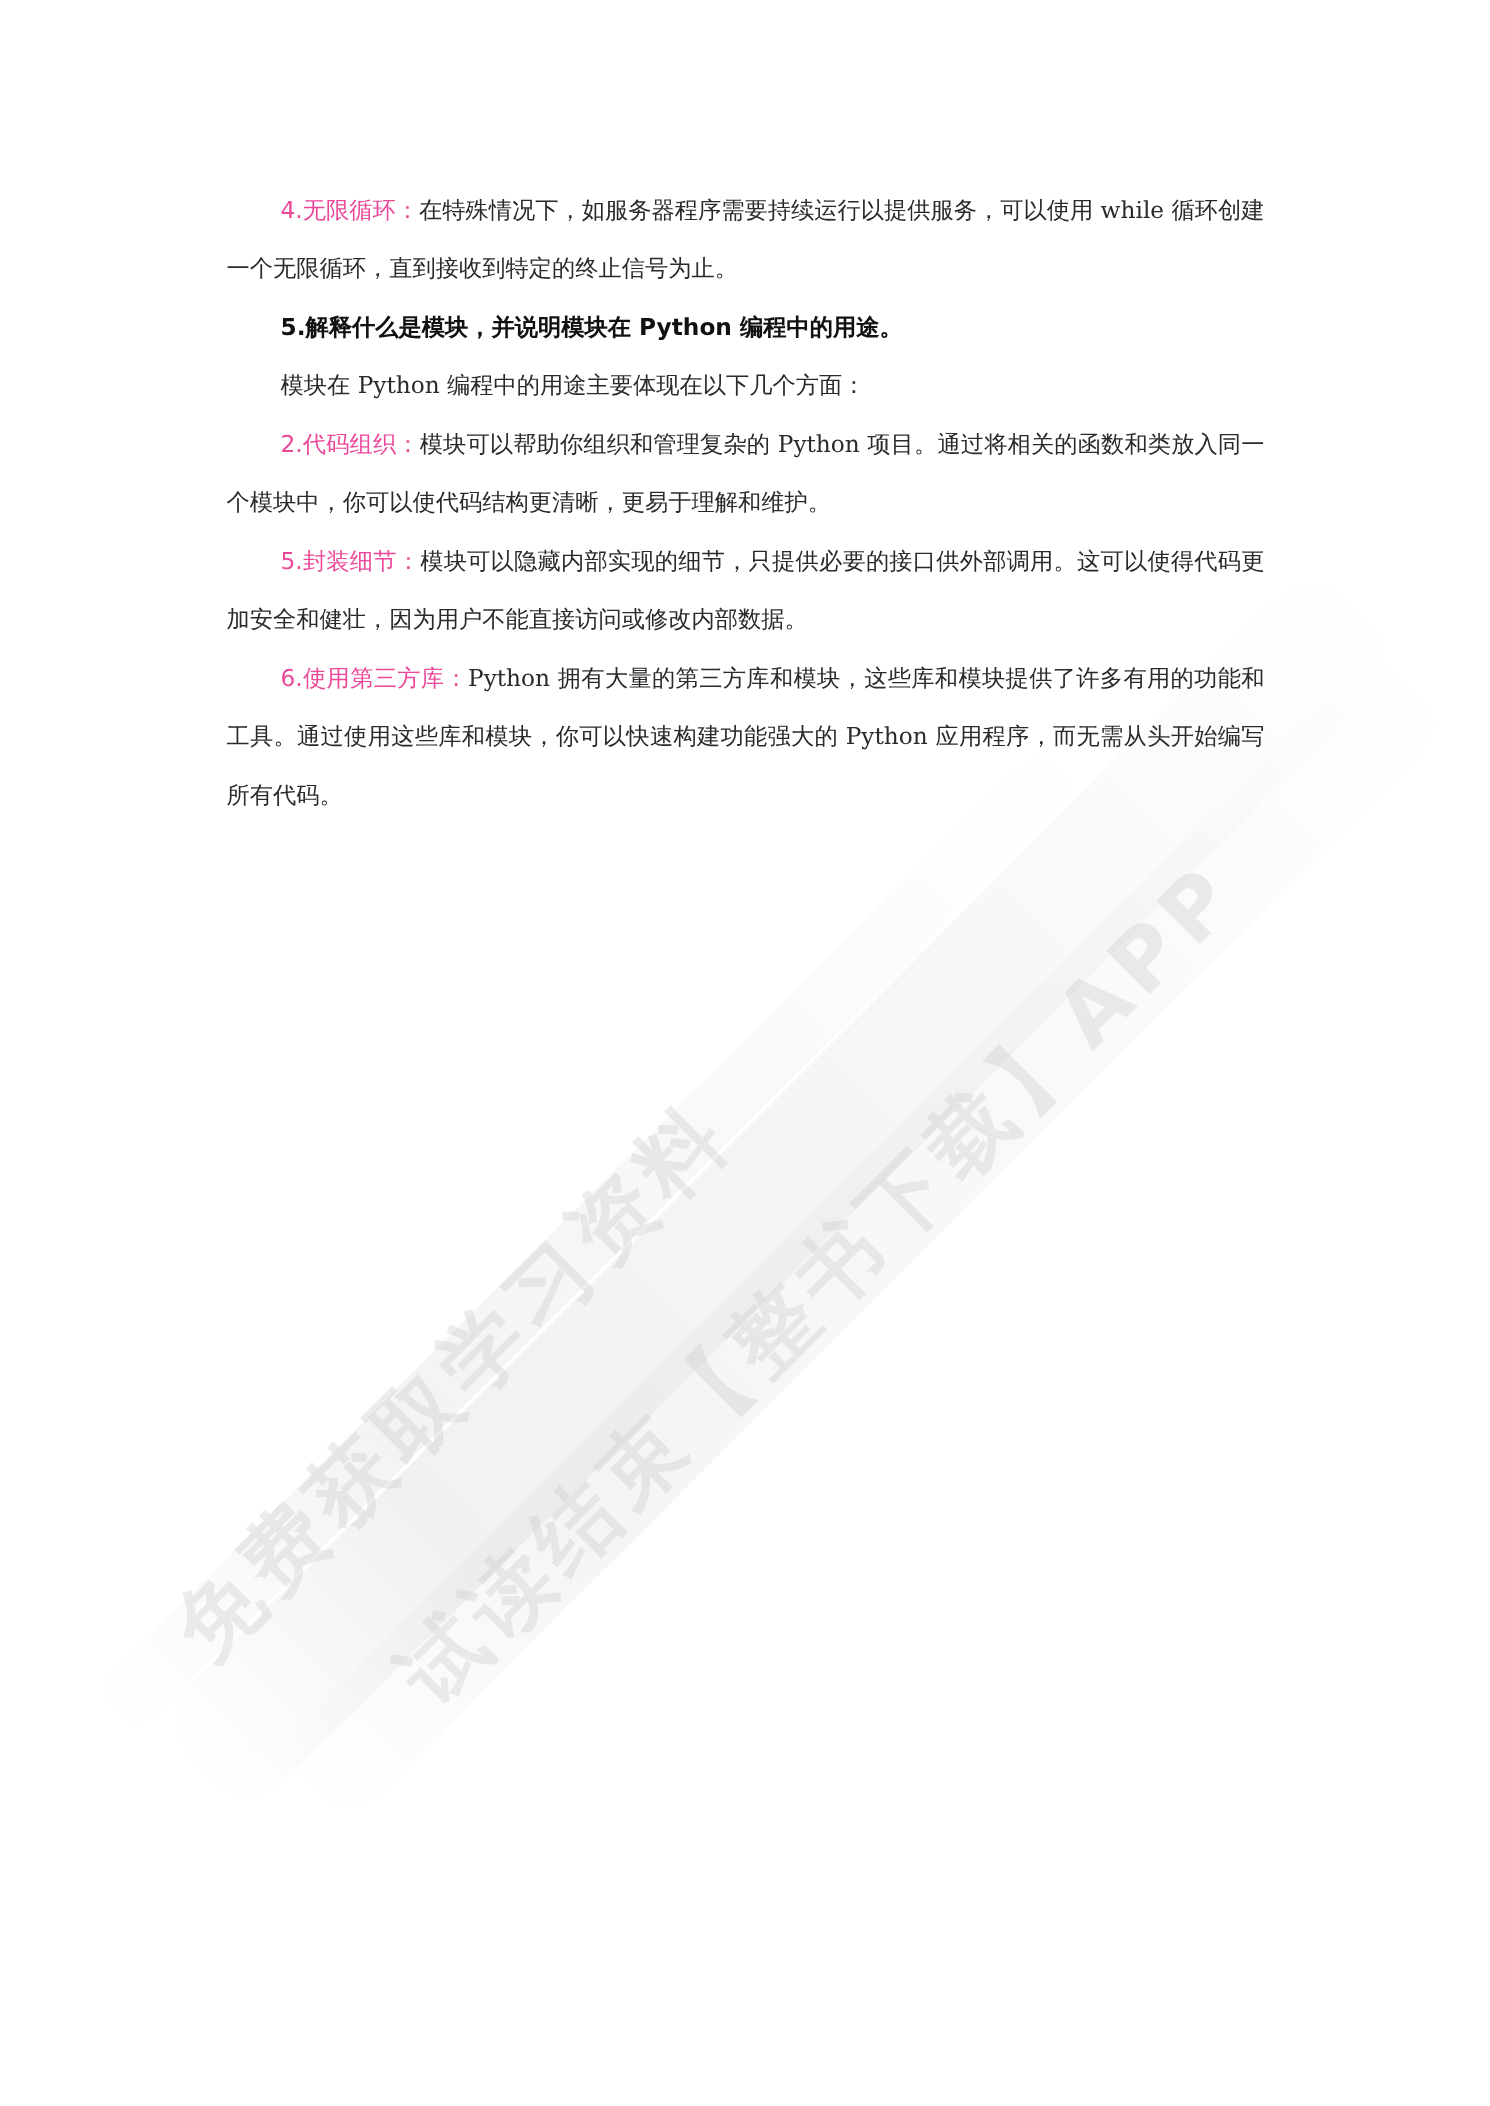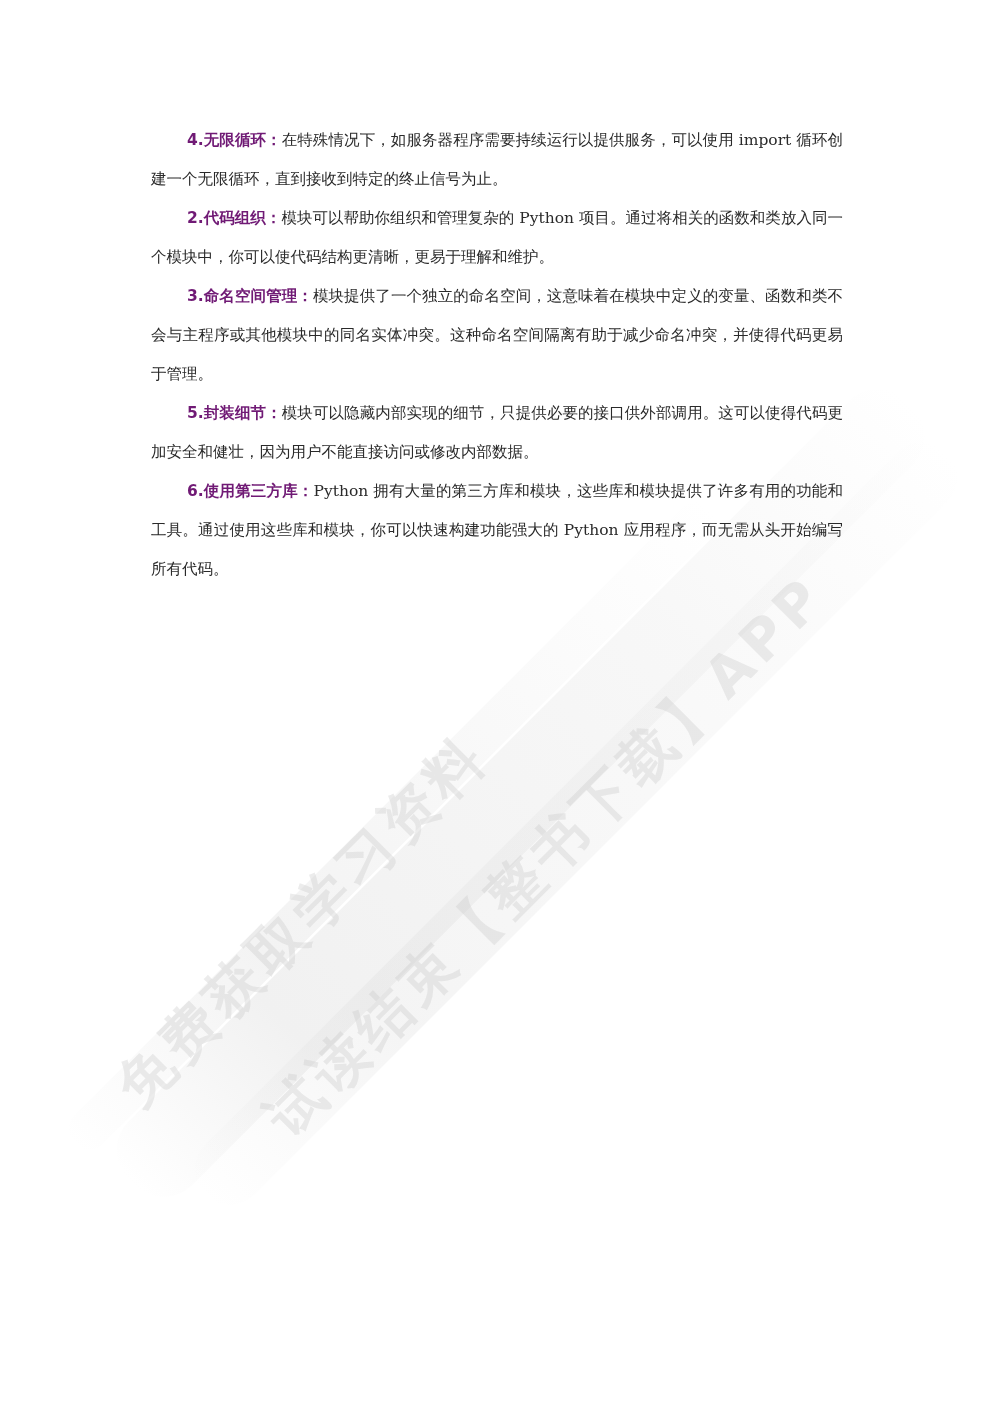--- a/index.html
+++ b/index.html
@@ -42,23 +42,23 @@
     z-index: 1;
   }
   .para {
     margin: 0;
     font-size: 15.5px;
     line-height: 39px;
     text-align: justify;
     text-indent: 36px;
   }
   .para .lead {
-    font-weight: bold;
+    font-weight: normal;
     font-family: "DejaVu Sans", sans-serif;
-    color: #701a75;
+    color: #ec4899;
     margin-top: 37px;
   }
   .heading {
     margin: 0;
     font-size: 15.5px;
     line-height: 39px;
     text-indent: 36px;
     font-weight: bold;
     font-family: "DejaVu Sans", sans-serif;
     color: #111;
@@ -70,27 +70,26 @@
 <div class="watermark">
   <div class="wm-band" style="left:40px; top:900px; width:1100px; height:90px; background:linear-gradient(90deg, rgba(220,220,220,0.0), rgba(215,215,215,0.35) 20%, rgba(225,225,225,0.25) 70%, rgba(230,230,230,0.0));"></div>
   <div class="wm-band" style="left:120px; top:920px; width:1050px; height:70px; background:linear-gradient(90deg, rgba(230,230,230,0.0), rgba(220,220,220,0.3) 25%, rgba(230,230,230,0.2) 75%, rgba(235,235,235,0.0));"></div>
   <div class="wm-band" style="left:0px; top:880px; width:900px; height:40px; background:linear-gradient(90deg, rgba(230,230,230,0.0), rgba(215,215,215,0.3) 30%, rgba(235,235,235,0.0));"></div>
   <div class="wm-text" style="left:40px; top:820px;">免费获取学习资料</div>
   <div class="wm-text" style="left:190px; top:850px;">试读结束【整书下载】APP</div>
 </div>
 
 <div class="page">
   <p class="para">
-    <span class="lead">4.无限循环：</span><span>在特殊情况下，如服务器程序需要持续运行以提供服务，可以使用 import 循环创建一个无限循环，直到接收到特定的终止信号为止。</span>
+    <span class="lead">4.无限循环：</span><span>在特殊情况下，如服务器程序需要持续运行以提供服务，可以使用 while 循环创建一个无限循环，直到接收到特定的终止信号为止。</span>
   </p>
+  <p class="heading">5.解释什么是模块，并说明模块在 Python 编程中的用途。</p>
+  <p class="para">模块在 Python 编程中的用途主要体现在以下几个方面：</p>
   <p class="para">
     <span class="lead">2.代码组织：</span><span>模块可以帮助你组织和管理复杂的 Python 项目。通过将相关的函数和类放入同一个模块中，你可以使代码结构更清晰，更易于理解和维护。</span>
-  </p>
-  <p class="para">
-    <span class="lead">3.命名空间管理：</span><span>模块提供了一个独立的命名空间，这意味着在模块中定义的变量、函数和类不会与主程序或其他模块中的同名实体冲突。这种命名空间隔离有助于减少命名冲突，并使得代码更易于管理。</span>
   </p>
   <p class="para">
     <span class="lead">5.封装细节：</span><span>模块可以隐藏内部实现的细节，只提供必要的接口供外部调用。这可以使得代码更加安全和健壮，因为用户不能直接访问或修改内部数据。</span>
   </p>
   <p class="para">
     <span class="lead">6.使用第三方库：</span><span>Python 拥有大量的第三方库和模块，这些库和模块提供了许多有用的功能和工具。通过使用这些库和模块，你可以快速构建功能强大的 Python 应用程序，而无需从头开始编写所有代码。</span>
   </p>
 </div>
 
 </body></html>

